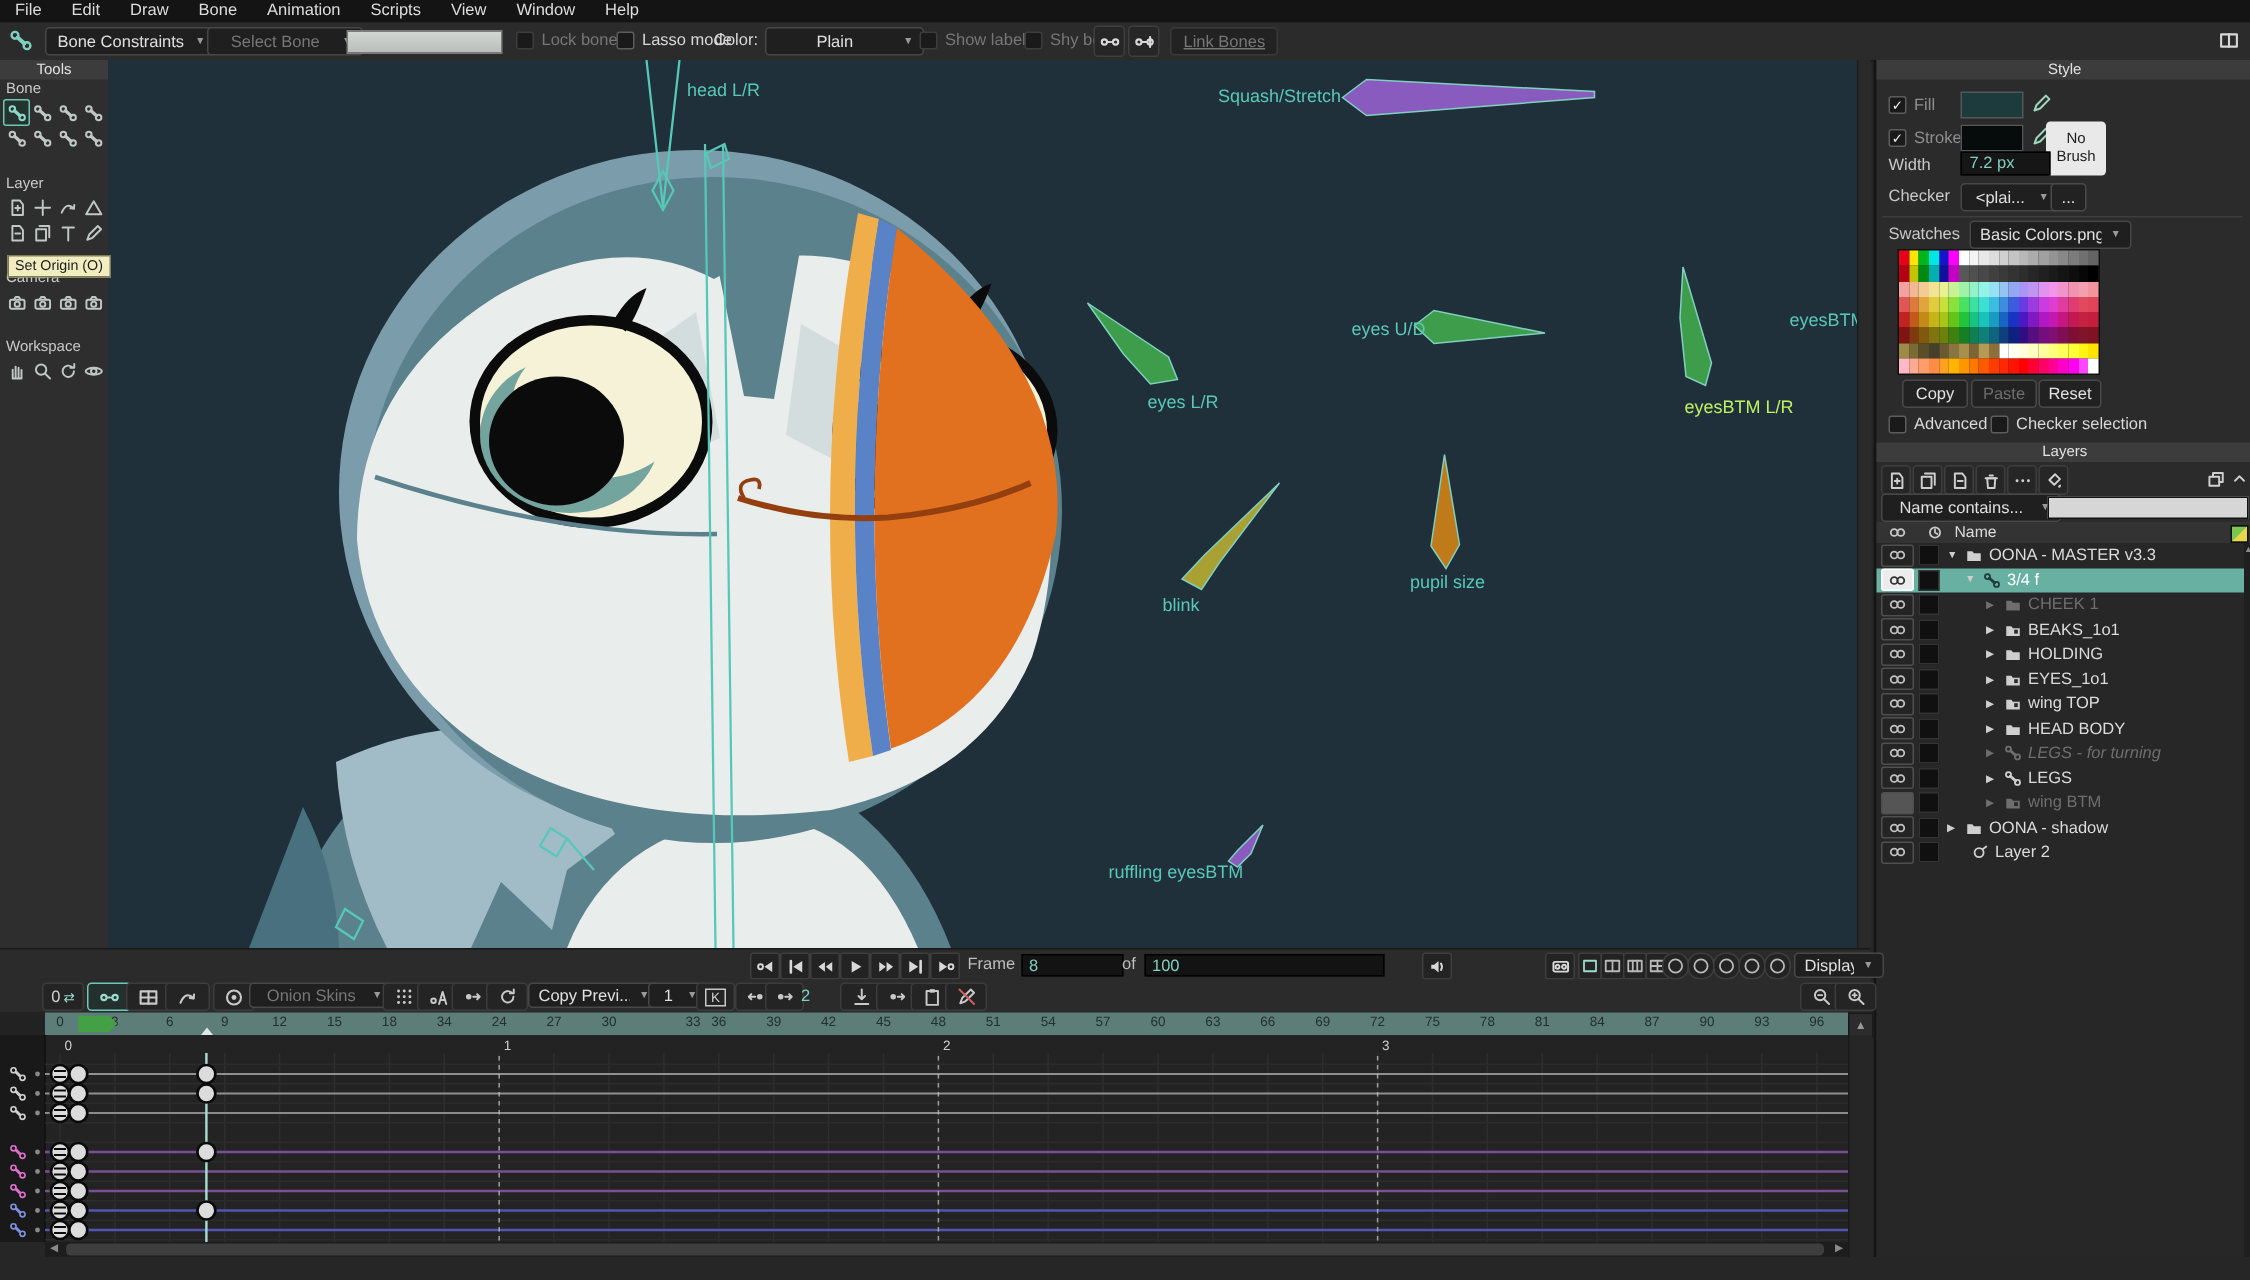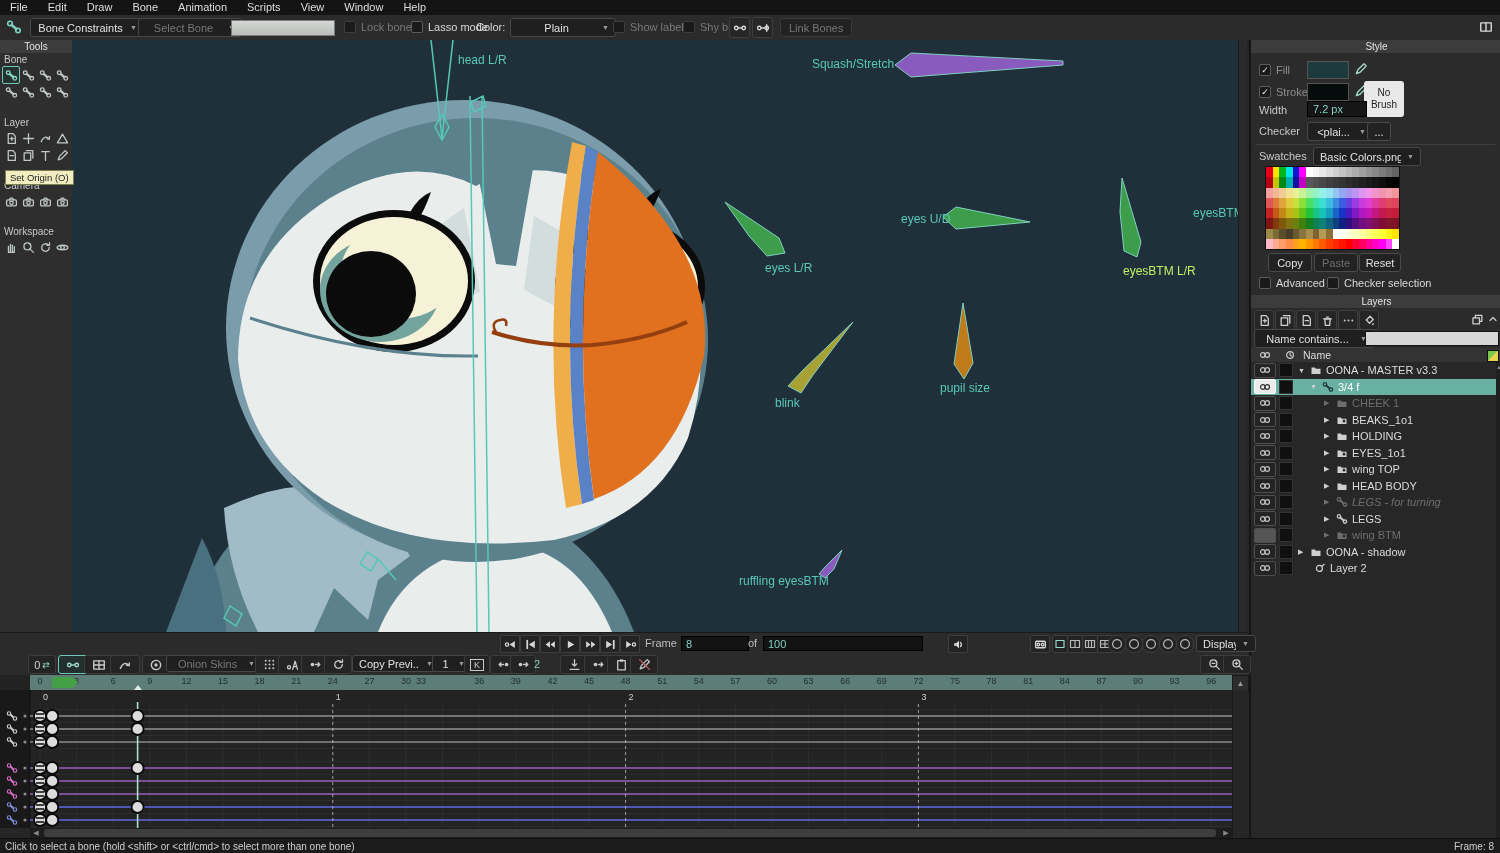--- a/index.html
+++ b/index.html
@@ -12,21 +12,21 @@
   .menu-item{padding:0 10px;font-size:11px;color:#dedede;line-height:15px;}
   
   #toolbar{left:0;top:15px;width:1500px;height:25px;background:#2b2b2b;border-bottom:1px solid #191919;}
   .dd{position:absolute;top:3px;height:17px;background:#1f1f1f;border:1px solid #474747;border-radius:3px;
       display:flex;align-items:center;padding:0 6px;gap:6px;color:#e0e0e0;}
   .dd .lbl{flex:1;text-align:center;white-space:nowrap;overflow:hidden;}
   .dd .arr{font-size:7px;color:#9a9a9a;}
   .dd.dim{color:#777;}
   .btn{position:absolute;top:3px;height:17px;background:#222;border:1px solid #474747;border-radius:3px;
       display:flex;align-items:center;justify-content:center;padding:0 8px;color:#ddd;white-space:nowrap;}
-  .btn.dim{color:#777;border-color:#3a3a3a;}
+  .btn.dim{color:#777;border-color:#3a3a3a;text-decoration:underline;}
   .cb{position:absolute;top:6px;display:flex;align-items:center;gap:5px;font-size:11px;color:#d8d8d8;white-space:nowrap;}
   .cb .bx{width:10px;height:10px;background:#1a1a1a;border:1px solid #5c5c5c;border-radius:2px;flex:0 0 auto;
           display:flex;align-items:center;justify-content:center;font-size:9px;color:#eee;}
   .cb.dim{color:#777;} .cb.dim .bx{border-color:#3c3c3c;}
   .ibx{position:absolute;width:19px;height:19px;top:2px;background:#262626;border:1px solid #3e3e3e;border-radius:3px;
        display:flex;align-items:center;justify-content:center;}
   .ic{display:inline-flex;align-items:center;justify-content:center;line-height:0;}
   
   #toolpanel{left:0;top:40px;width:72px;height:592px;background:#2e2e2e;border-right:1px solid #171717;}
   .panel-title{height:13px;background:#3c3c3c;color:#e2e2e2;text-align:center;font-size:10px;line-height:13px;}
@@ -1345,25 +1345,25 @@
 
   <div class="abs" style="left:0;top:675px;width:30px;height:15px;background:#222;"></div>
   <div id="ruler" class="abs">
       <span class="rnum" style="left: 10px;">0</span>
       <span class="rnum" style="left: 46.6px;">3</span>
       <span class="rnum" style="left: 83.2px;">6</span>
       <span class="rnum" style="left: 119.8px;">9</span>
       <span class="rnum" style="left: 156.4px;">12</span>
       <span class="rnum" style="left: 193px;">15</span>
       <span class="rnum" style="left: 229.6px;">18</span>
-      <span class="rnum" style="left: 266.2px;">21</span>
+      <span class="rnum" style="left: 266.2px;">34</span>
       <span class="rnum" style="left: 302.8px;">24</span>
       <span class="rnum" style="left: 339.4px;">27</span>
       <span class="rnum" style="left: 376px;">30</span>
-      <span class="rnum" style="left: 391px;">33</span>
+      <span class="rnum" style="left: 432px;">33</span>
       <span class="rnum" style="left: 449.2px;">36</span>
       <span class="rnum" style="left: 485.8px;">39</span>
       <span class="rnum" style="left: 522.4px;">42</span>
       <span class="rnum" style="left: 559px;">45</span>
       <span class="rnum" style="left: 595.6px;">48</span>
       <span class="rnum" style="left: 632.2px;">51</span>
       <span class="rnum" style="left: 668.8px;">54</span>
       <span class="rnum" style="left: 705.4px;">57</span>
       <span class="rnum" style="left: 742px;">60</span>
       <span class="rnum" style="left: 778.6px;">63</span>
@@ -1526,18 +1526,14 @@
       </svg>
   </div>
 
   <div id="hscroll" class="abs">
     <div style="position:absolute;left:0;top:0;width:12px;height:10px;color:#8a8a8a;font-size:7px;text-align:center;line-height:10px;">◀</div>
     <div style="position:absolute;left:14px;top:1px;width:1172px;height:8px;background:#3e3e3e;border-radius:3px;"></div>
     <div style="position:absolute;right:0;top:0;width:12px;height:10px;color:#8a8a8a;font-size:7px;text-align:center;line-height:10px;">▶</div>
   </div>
   <div class="abs" style="left:1232px;top:690px;width:15px;height:148px;background:#262626;border-left:1px solid #1a1a1a;"></div>
 
-  <div id="statusbar" class="abs">
-    <span id="status-left">Click to select a bone (hold &lt;shift&gt; or &lt;ctrl/cmd&gt; to select more than one bone)</span>
-    <span id="status-right">Frame: 8</span>
-  </div>
 
 </div>
 
 </body></html>

